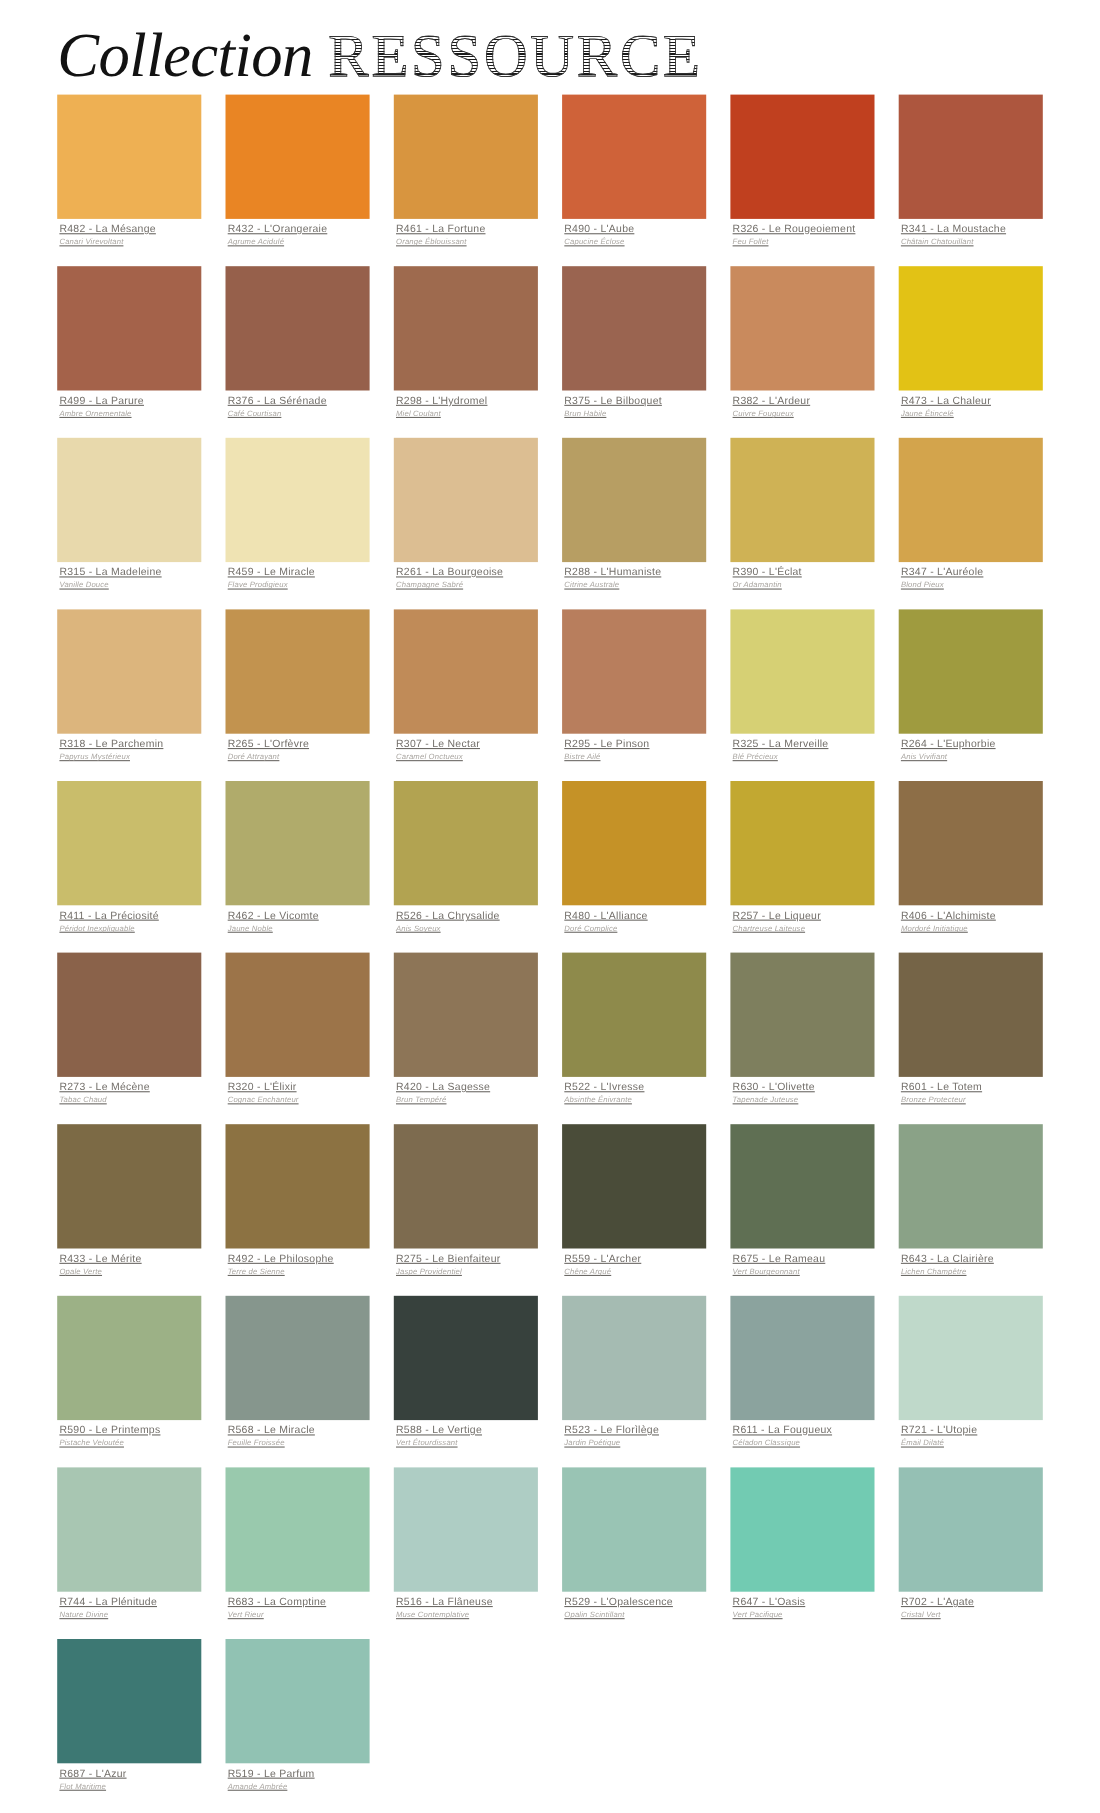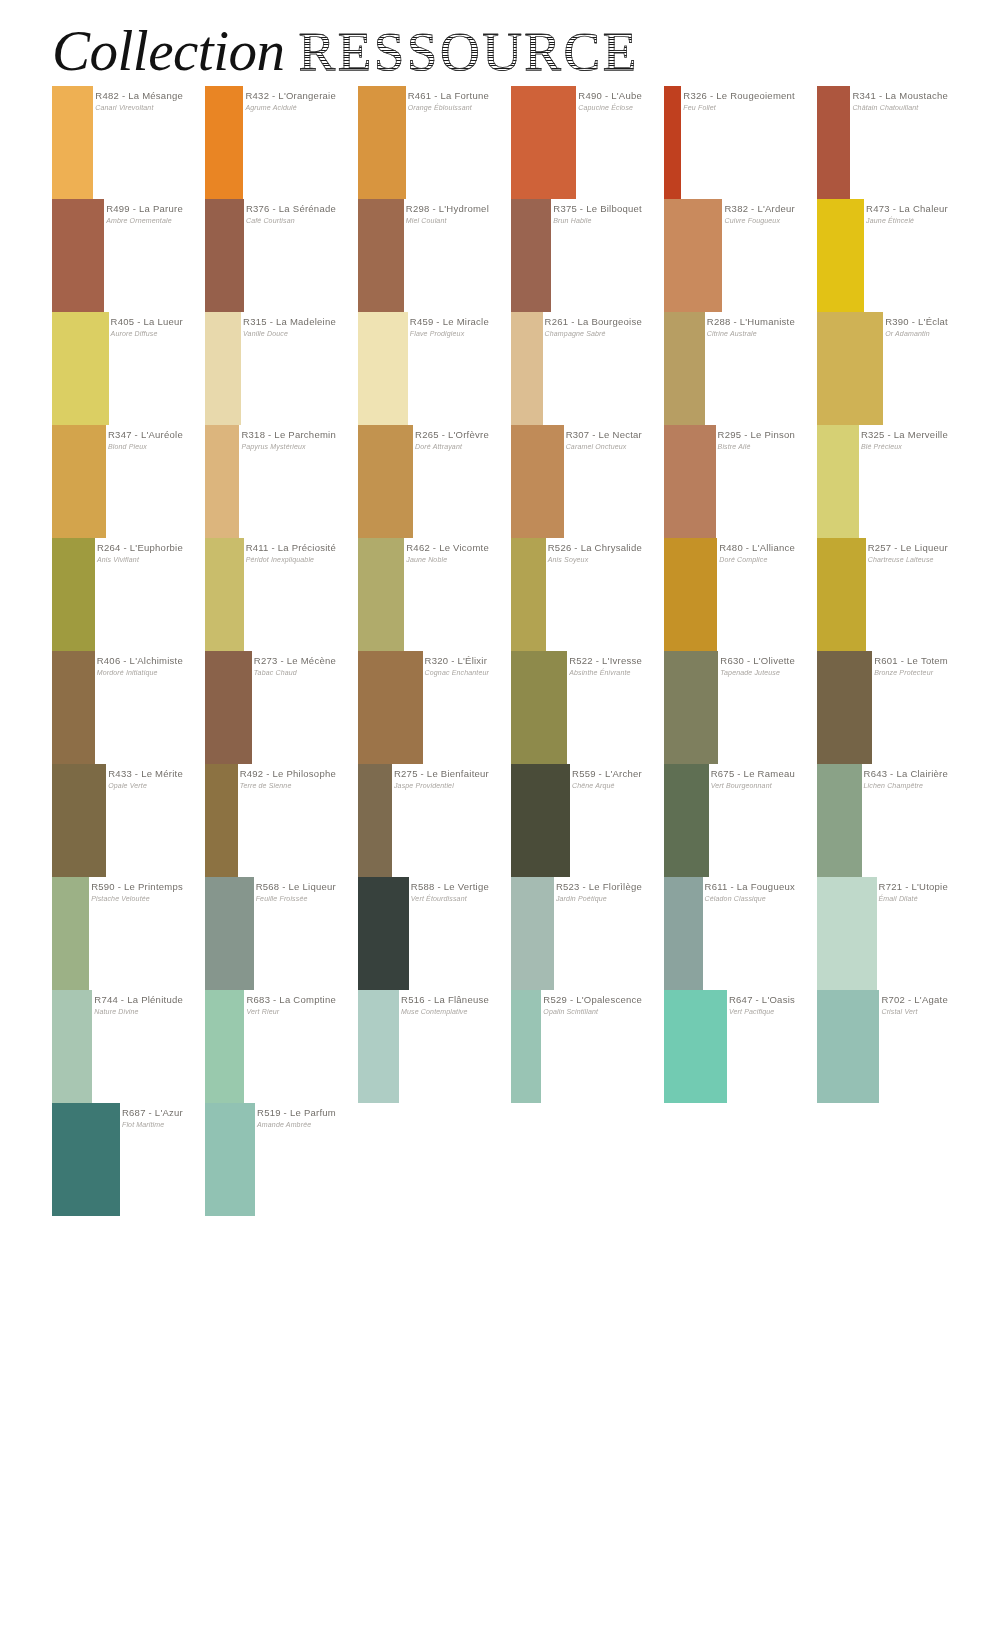--- a/index.html
+++ b/index.html
@@ -67,20 +67,22 @@
   
   .grid {
     padding: 0 52px 0 52px;
     display: grid;
     grid-template-columns: repeat(6, 1fr);
     column-gap: 22px;
     row-gap: 0px;
   }
   .cell {
     display: flex;
+    flex-direction: column;
+    text-decoration: underline;
   }
   .chip {
     width: 100%;
     height: 113px;
     display: block;
   }
   .cap {
     padding: 4px 0 4px 2px;
     height: 43px;
     box-sizing: border-box;
@@ -196,27 +198,20 @@
         </div>
       </div>
       <div class="cell">
         <div class="chip" style="background-color: rgb(226, 194, 21);"></div>
         <div class="cap">
           <div class="cap-name">R473 - La Chaleur</div>
           <div class="cap-sub">Jaune Étincelé</div>
         </div>
       </div>
       <div class="cell">
-        <div class="chip" style="background-color: rgb(219, 207, 99);"></div>
-        <div class="cap">
-          <div class="cap-name">R405 - La Lueur</div>
-          <div class="cap-sub">Aurore Diffuse</div>
-        </div>
-      </div>
-      <div class="cell">
         <div class="chip" style="background-color: rgb(232, 217, 172);"></div>
         <div class="cap">
           <div class="cap-name">R315 - La Madeleine</div>
           <div class="cap-sub">Vanille Douce</div>
         </div>
       </div>
       <div class="cell">
         <div class="chip" style="background-color: rgb(239, 227, 179);"></div>
         <div class="cap">
           <div class="cap-name">R459 - Le Miracle</div>
@@ -343,20 +338,27 @@
         </div>
       </div>
       <div class="cell">
         <div class="chip" style="background-color: rgb(156, 116, 73);"></div>
         <div class="cap">
           <div class="cap-name">R320 - L'Élixir</div>
           <div class="cap-sub">Cognac Enchanteur</div>
         </div>
       </div>
       <div class="cell">
+        <div class="chip" style="background-color: rgb(141, 117, 87);"></div>
+        <div class="cap">
+          <div class="cap-name">R420 - La Sagesse</div>
+          <div class="cap-sub">Brun Tempéré</div>
+        </div>
+      </div>
+      <div class="cell">
         <div class="chip" style="background-color: rgb(142, 138, 75);"></div>
         <div class="cap">
           <div class="cap-name">R522 - L'Ivresse</div>
           <div class="cap-sub">Absinthe Énivrante</div>
         </div>
       </div>
       <div class="cell">
         <div class="chip" style="background-color: rgb(126, 127, 94);"></div>
         <div class="cap">
           <div class="cap-name">R630 - L'Olivette</div>
@@ -415,21 +417,21 @@
       <div class="cell">
         <div class="chip" style="background-color: rgb(156, 177, 134);"></div>
         <div class="cap">
           <div class="cap-name">R590 - Le Printemps</div>
           <div class="cap-sub">Pistache Veloutée</div>
         </div>
       </div>
       <div class="cell">
         <div class="chip" style="background-color: rgb(134, 150, 141);"></div>
         <div class="cap">
-          <div class="cap-name">R568 - Le Liqueur</div>
+          <div class="cap-name">R568 - Le Miracle</div>
           <div class="cap-sub">Feuille Froissée</div>
         </div>
       </div>
       <div class="cell">
         <div class="chip" style="background-color: rgb(55, 65, 61);"></div>
         <div class="cap">
           <div class="cap-name">R588 - Le Vertige</div>
           <div class="cap-sub">Vert Étourdissant</div>
         </div>
       </div>

